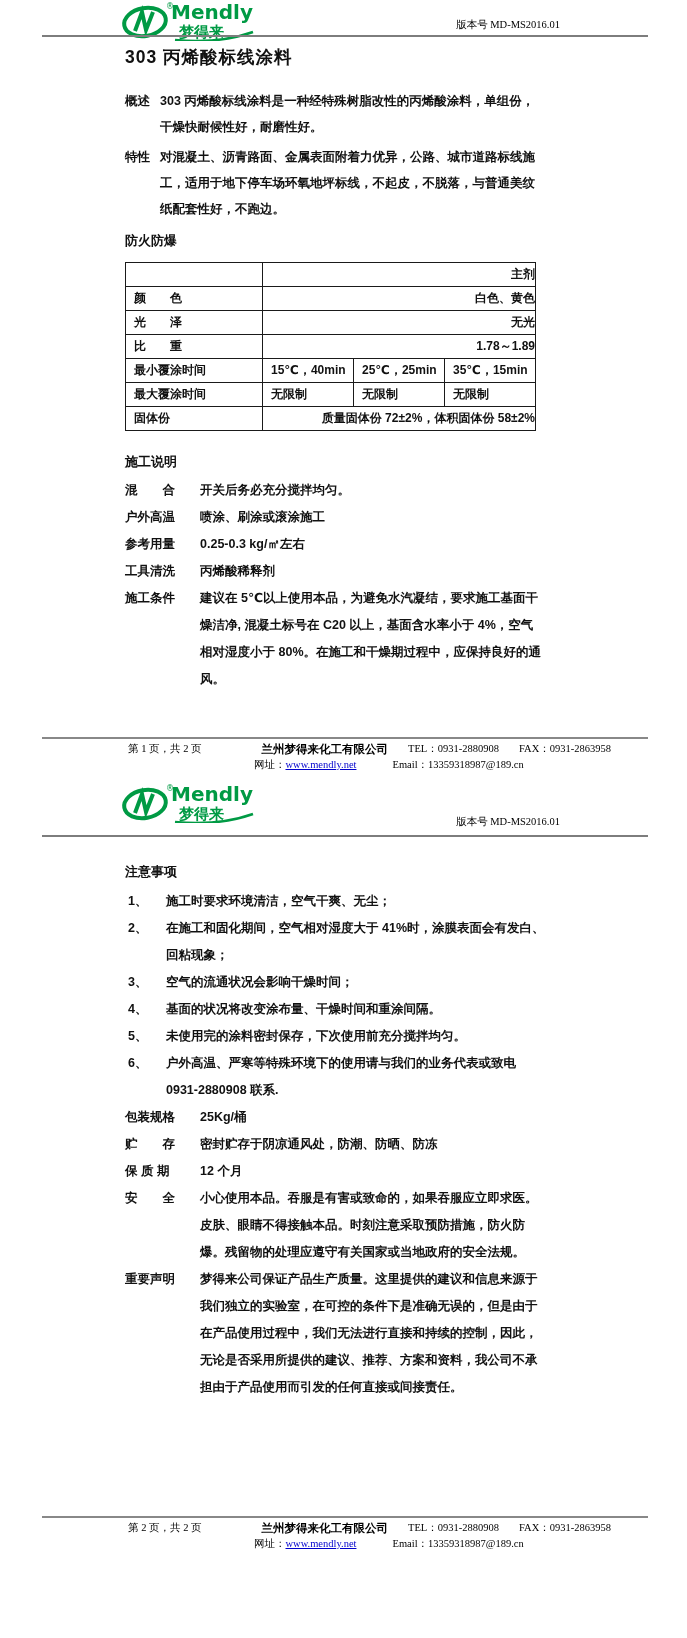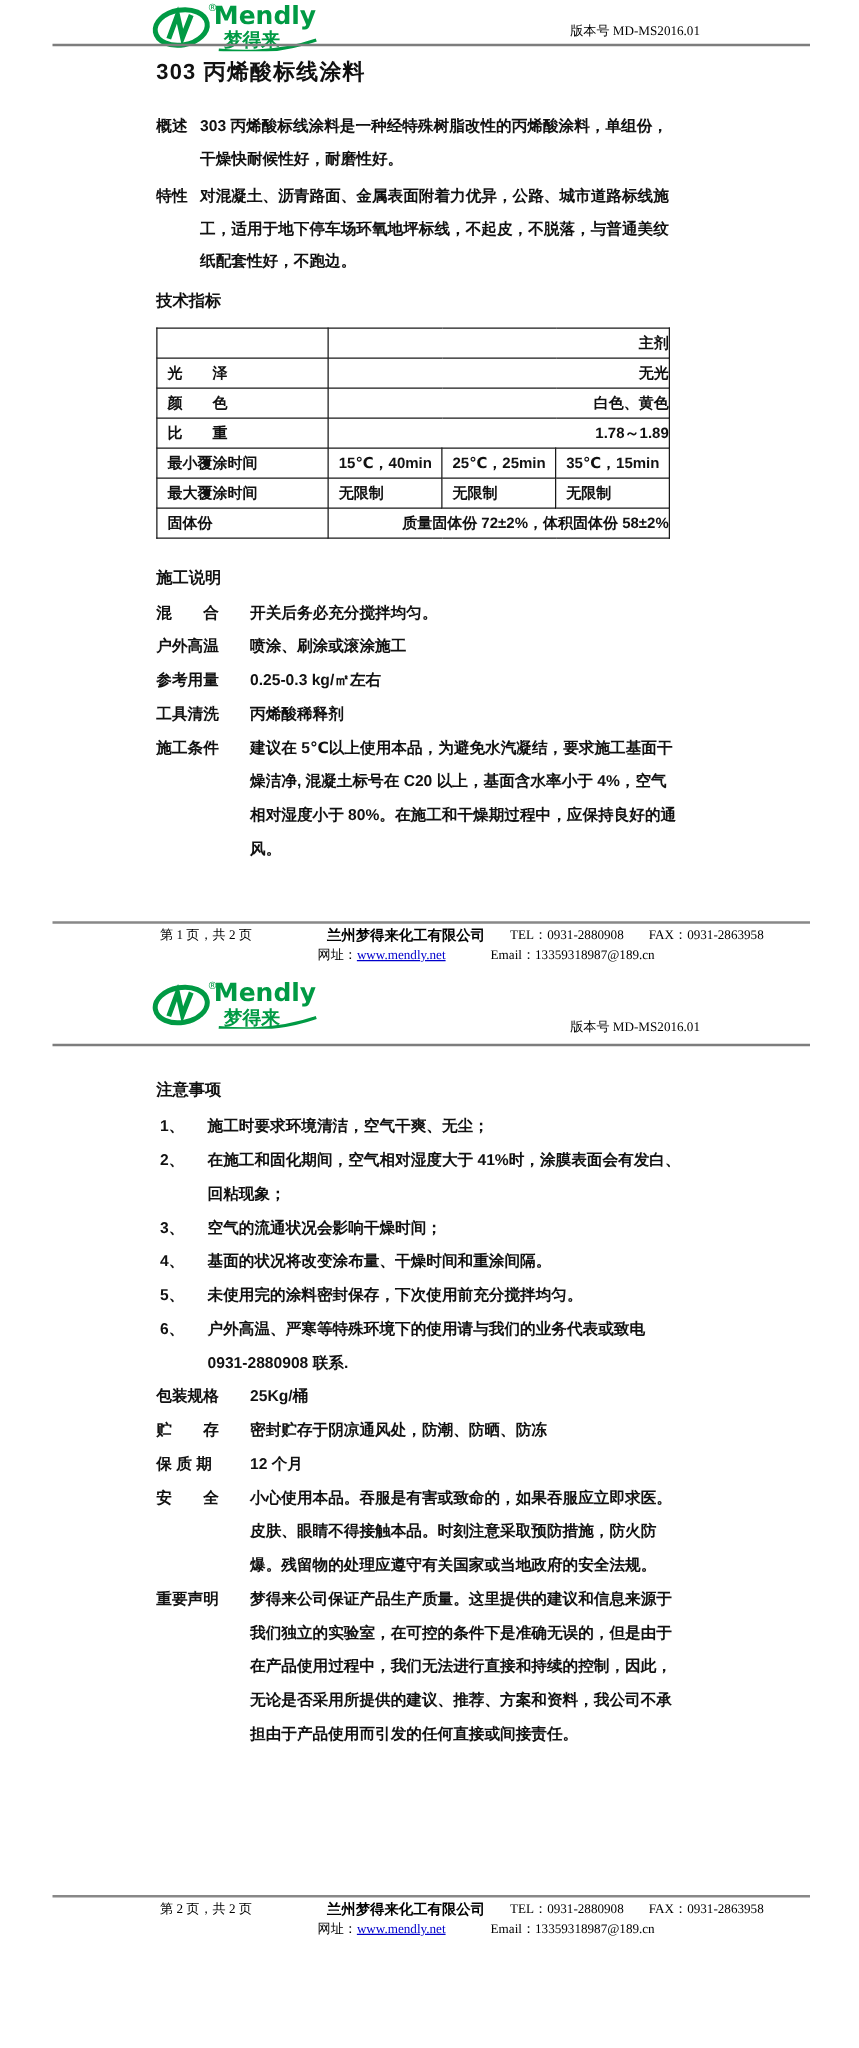--- a/index.html
+++ b/index.html
@@ -77,35 +77,35 @@
 <div class="para" style="margin-top:20px;">
   <span class="plabel">概述</span>
   <span class="ptext">303 丙烯酸标线涂料是一种经特殊树脂改性的丙烯酸涂料，单组份，干燥快耐候性好，耐磨性好。</span>
 </div>
 
 <div class="para" style="margin-top:4px;">
   <span class="plabel">特性</span>
   <span class="ptext">对混凝土、沥青路面、金属表面附着力优异，公路、城市道路标线施工，适用于地下停车场环氧地坪标线，不起皮，不脱落，与普通美纹纸配套性好，不跑边。</span>
 </div>
 
-<div class="sec-head" style="margin-top:8px;">技术指标</div>
+<div class="sec-head" style="margin-top:8px;">防火防爆</div>
 
 <table class="tech">
   <tbody>
       <tr>
     <td class="c1"></td>
     <td class="span" colspan="3">主剂</td>
   </tr>
   <tr>
+    <td class="c1">颜　　色</td>
+    <td class="span" colspan="3">白色、黄色</td>
+  </tr>
+  <tr>
     <td class="c1">光　　泽</td>
     <td class="span" colspan="3">无光</td>
-  </tr>
-  <tr>
-    <td class="c1">颜　　色</td>
-    <td class="span" colspan="3">白色、黄色</td>
   </tr>
   <tr>
     <td class="c1">比　　重</td>
     <td class="span" colspan="3">1.78～1.89</td>
   </tr>
   <tr>
     <td class="c1">最小覆涂时间</td>
     <td>15℃，40min</td>
     <td>25℃，25min</td>
     <td>35℃，15min</td>

